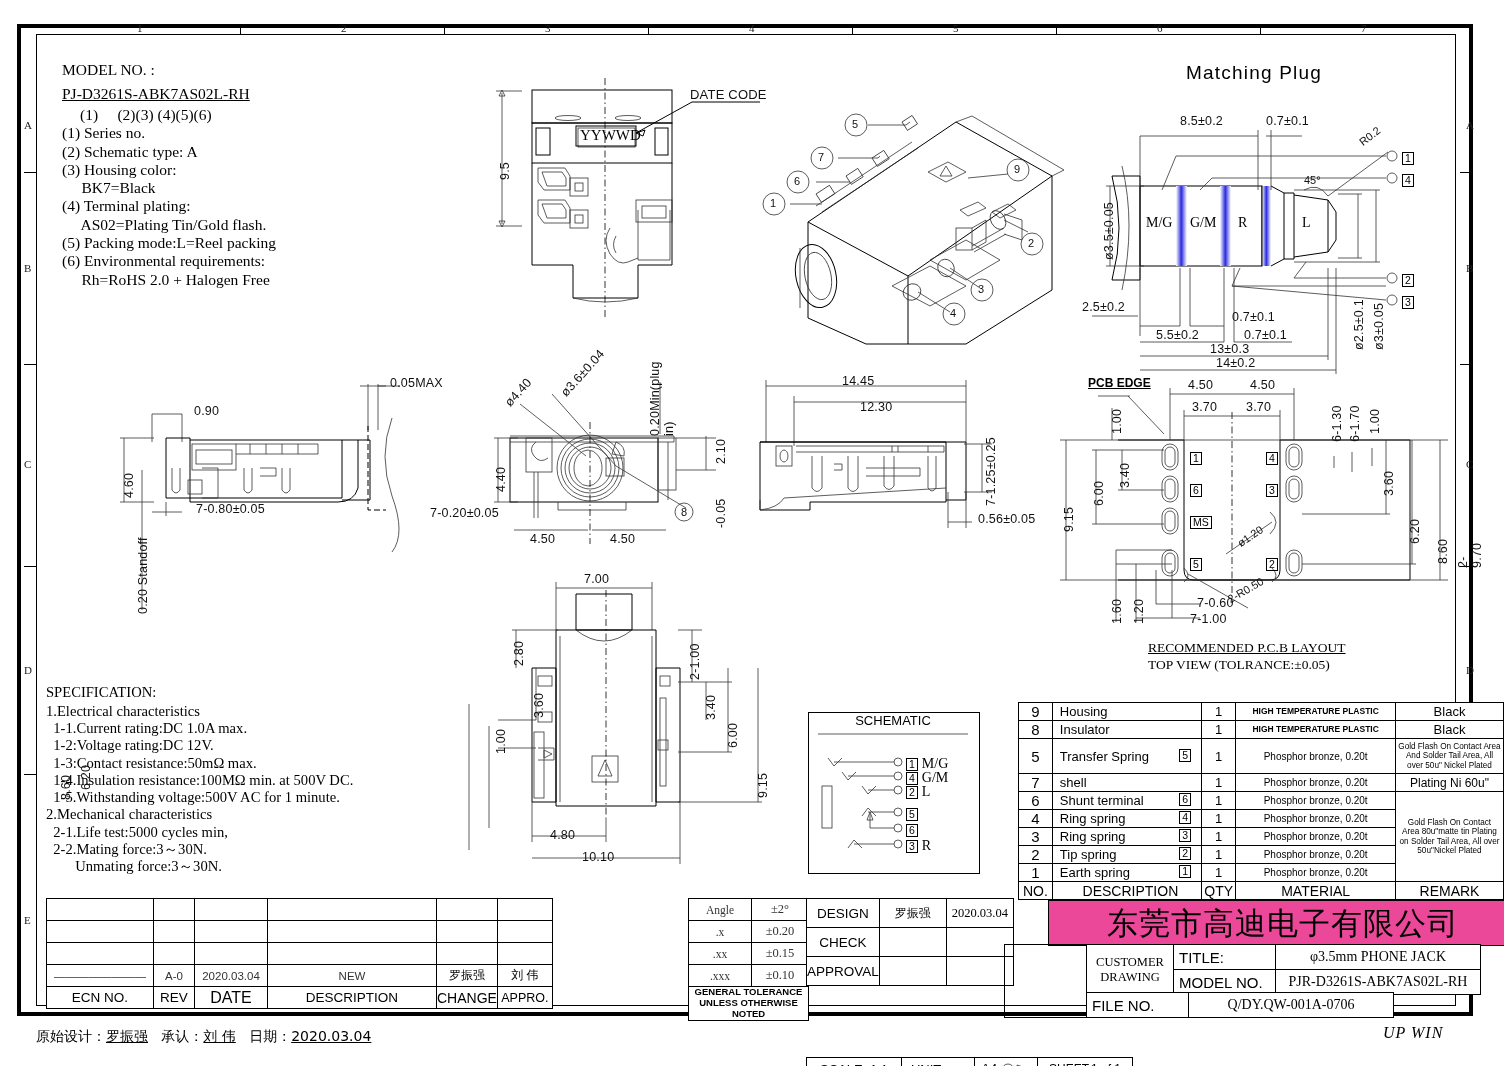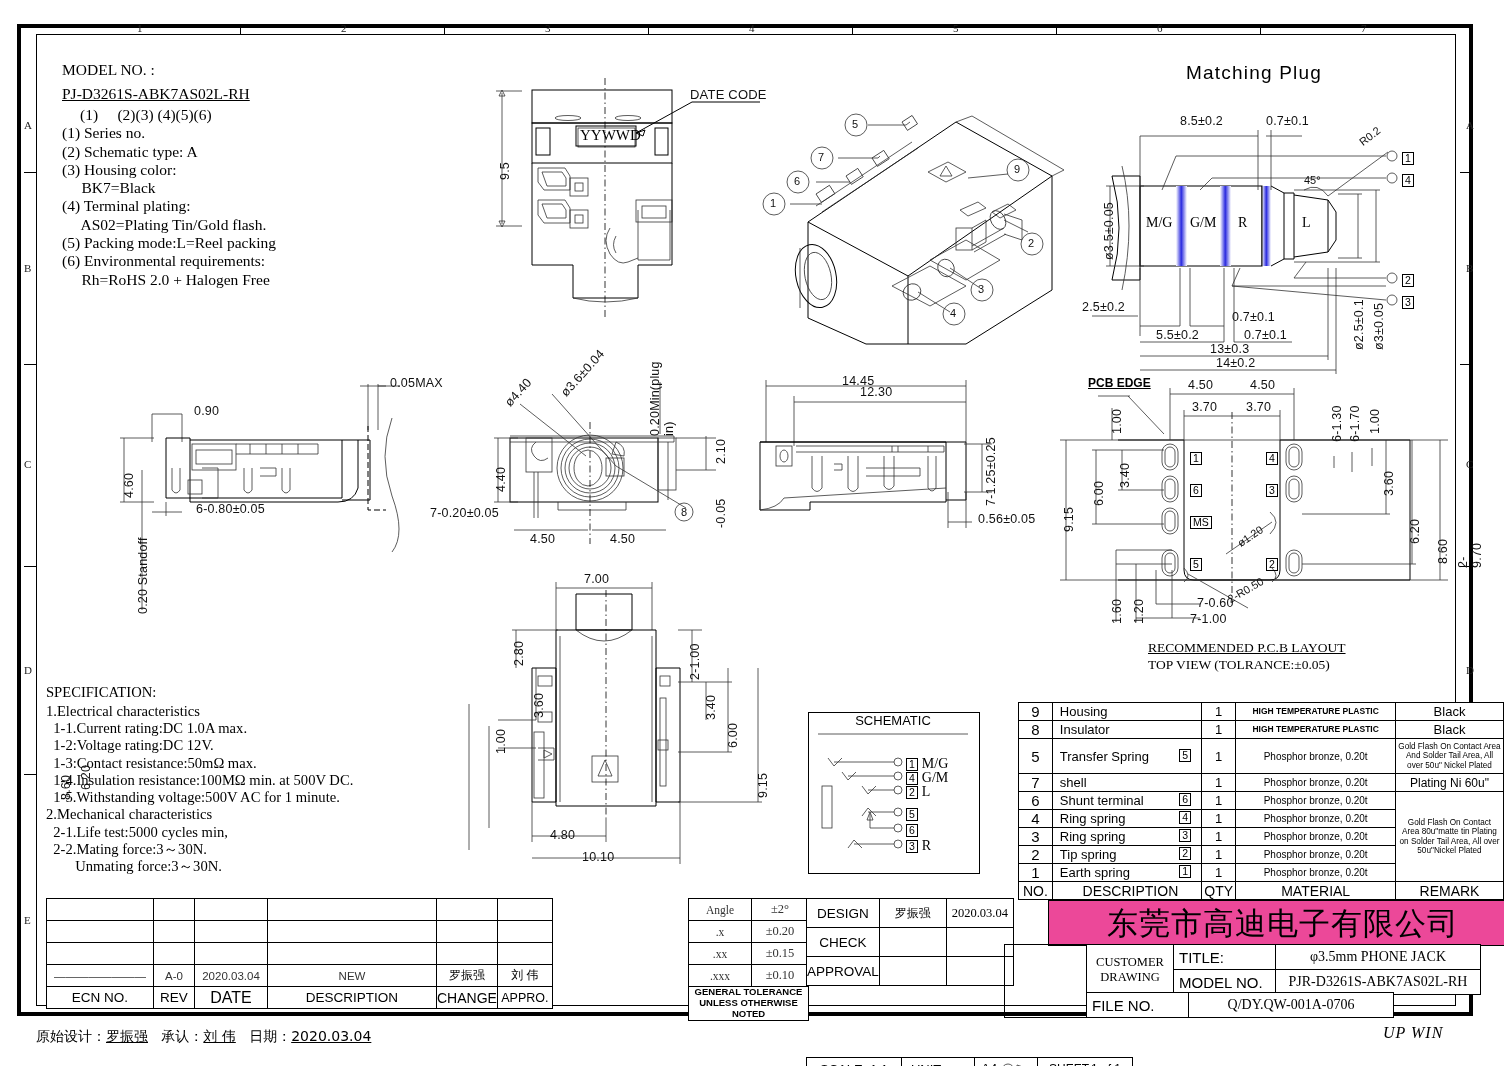--- a/index.html
+++ b/index.html
@@ -425,21 +425,21 @@
       <path class="ln" d="M258 56 L258 140 L276 140" stroke-dasharray="6 3"></path>
 
       <line class="ln-t" x1="42" y1="142" x2="72" y2="142"></line>
       <line class="ln-t" x1="56" y1="132" x2="56" y2="146"></line>
 
       <line class="ln-t" x1="32" y1="100" x2="32" y2="240"></line>
     </svg>
     <div class="abs dim" style="left:280px;top:6px;">0.05MAX</div>
     <div class="abs dim" style="left:84px;top:34px;">0.90</div>
     <div class="abs dim rot90" style="left:12px;top:128px;">4.60</div>
-    <div class="abs dim" style="left:86px;top:132px;">6-0.80±0.05</div>
+    <div class="abs dim" style="left:86px;top:132px;">7-0.80±0.05</div>
     <div class="abs dim rot90" style="left:26px;top:244px;">0.20 Standoff</div>
   </div>
 
   <div class="abs" style="left:430px;top:370px;">
     <svg width="300" height="200">
 
       <rect class="ln" x="80" y="68" width="148" height="64" fill="#fff"></rect>
       <path class="ln-t" d="M80 66 L244 66 L244 72 L80 72"></path>
       <rect class="ln-t" x="96" y="68" width="26" height="34"></rect>
       <path class="ln-t" d="M106 72 q-8 6 -2 14 q6 8 14 2"></path>
@@ -514,21 +514,21 @@
 
       <line class="ln-t" x1="222" y1="84" x2="222" y2="132"></line>
       <line class="ln-t" x1="204" y1="84" x2="232" y2="84"></line>
       <line class="ln-t" x1="204" y1="132" x2="232" y2="132"></line>
 
       <line class="ln-t" x1="188" y1="162" x2="212" y2="162"></line>
       <line class="ln-t" x1="188" y1="132" x2="188" y2="168"></line>
       <line class="ln-t" x1="206" y1="132" x2="206" y2="168"></line>
     </svg>
     <div class="abs dim" style="left:82px;top:14px;">14.45</div>
-    <div class="abs dim" style="left:100px;top:25px;">12.30</div>
+    <div class="abs dim" style="left:100px;top:40px;">12.30</div>
     <div class="abs dim rot90" style="left:224px;top:146px;">7-1.25±0.25</div>
     <div class="abs dim" style="left:218px;top:152px;">0.56±0.05</div>
   </div>
 
   <div class="abs" style="left:480px;top:570px;">
     <svg width="300" height="310">
 
       <line class="ln-t" x1="76" y1="18" x2="172" y2="18"></line>
       <line class="ln-t" x1="76" y1="12" x2="76" y2="60"></line>
       <line class="ln-t" x1="172" y1="12" x2="172" y2="60"></line>

